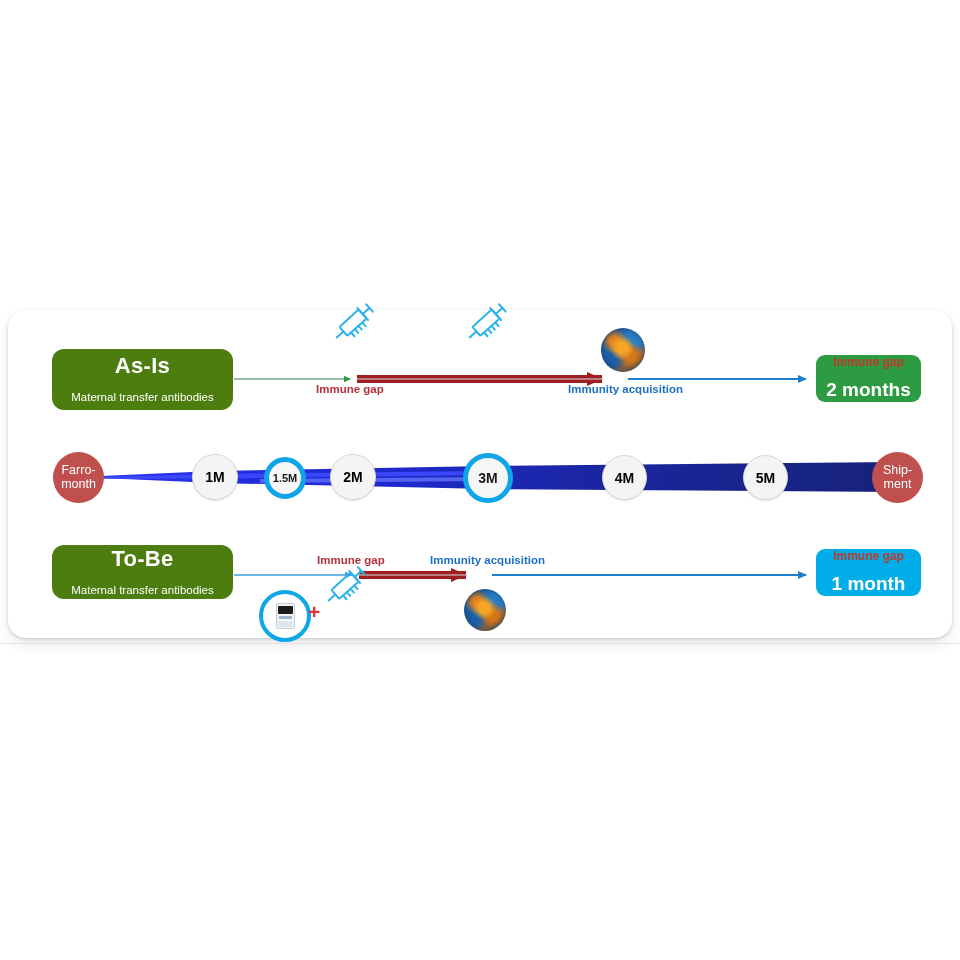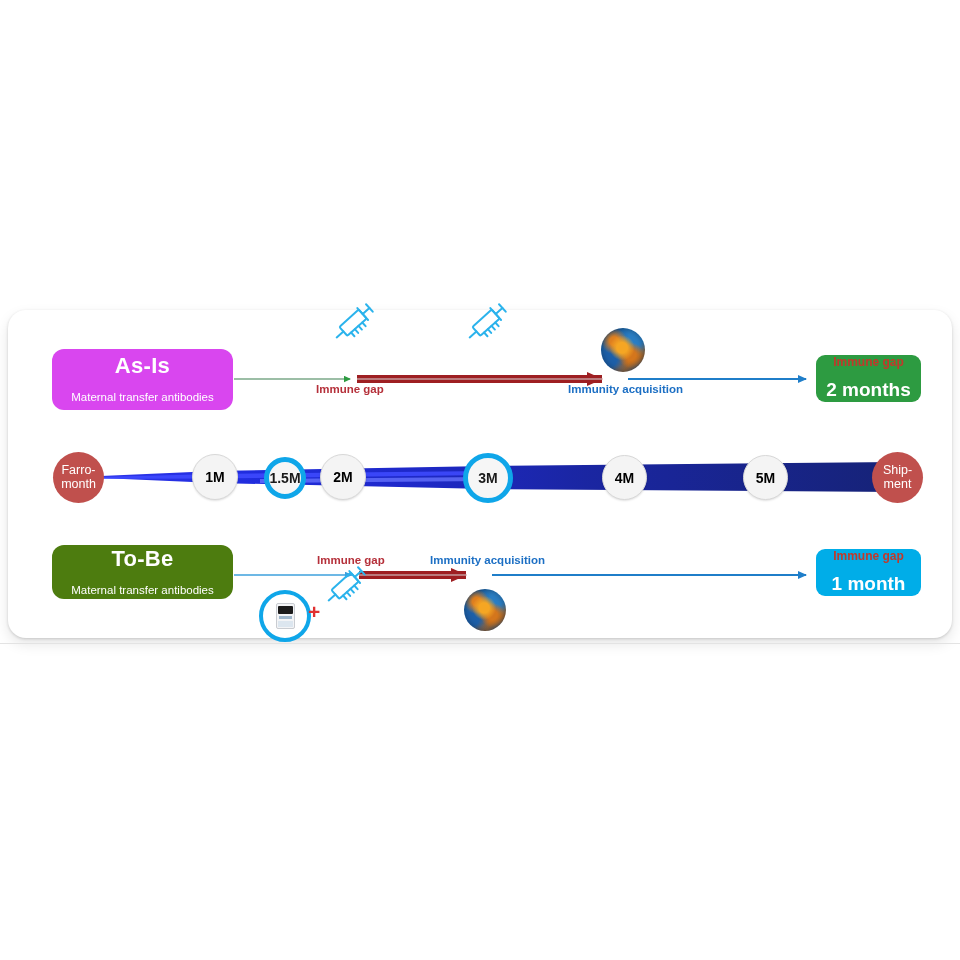--- a/index.html
+++ b/index.html
@@ -21,21 +21,21 @@
 
   
   .scenario-box{
     position:absolute;border-radius:12px;
     display:flex;flex-direction:column;align-items:center;justify-content:center;
     color:#ffffff;text-align:center;
   }
   .scenario-title{font-size:22px;font-weight:bold;letter-spacing:.3px;line-height:1;}
   .scenario-sub{font-size:11.5px;font-weight:400;margin-top:15px;line-height:1;}
 
-  #asis-box{left:52px;top:349px;width:181px;height:61px;background:#d946ef;}
+  #asis-box{left:52px;top:349px;width:181px;height:61px;background:#4d7c0f;}
   #tobe-box{left:52px;top:545px;width:181px;height:54px;background:#4d7c0f;}
 
   
   .result-box{
     position:absolute;border-radius:9px;
     display:flex;flex-direction:column;align-items:center;justify-content:center;
     text-align:center;
   }
   .result-cap{font-size:12px;font-weight:bold;color:#c0392b;line-height:1.05;}
   .result-val{font-size:19px;font-weight:bold;color:#ffffff;line-height:1.15;margin-top:11px;}
@@ -62,21 +62,21 @@
     display:flex;align-items:center;justify-content:center;
     text-align:center;box-sizing:border-box;
   }
   .tl-node.plain{
     background:#f4f4f4;border:1px solid #d8d8d8;color:#000000;
     font-size:14px;font-weight:bold;
     box-shadow:0 1px 2px rgba(0,0,0,.12);
   }
   .tl-node.ringed{
     background:#f6f6f6;border:5px solid #0fa6e9;color:#1b1b1b;
-    font-size:14px;font-weight:bold;
+    font-size:11px;font-weight:bold;
   }
   .tl-node.endcap{
     background:#c0504d;color:#ffffff;font-size:12.5px;font-weight:normal;
     line-height:1.1;flex-direction:column;
   }
 
   
   .icon-abs{position:absolute;}
   .virus{
     border-radius:50%;
@@ -238,21 +238,21 @@
   </div>
 
   <div class="tl-node plain" style="left:192px;top:454px;width:46px;height:46px;">
     <span>1M</span>
   </div>
 
   <div class="tl-node ringed" style="left:264px;top:457px;width:42px;height:42px;">
     <span>1.5M</span>
   </div>
 
-  <div class="tl-node plain" style="left:320px;top:454px;width:46px;height:46px;">
+  <div class="tl-node plain" style="left:330px;top:454px;width:46px;height:46px;">
     <span>2M</span>
   </div>
 
   <div class="tl-node ringed" style="left:463px;top:453px;width:50px;height:50px;font-size:14px;">
     <span>3M</span>
   </div>
 
   <div class="tl-node plain" style="left:602px;top:455px;width:45px;height:45px;">
     <span>4M</span>
   </div>

